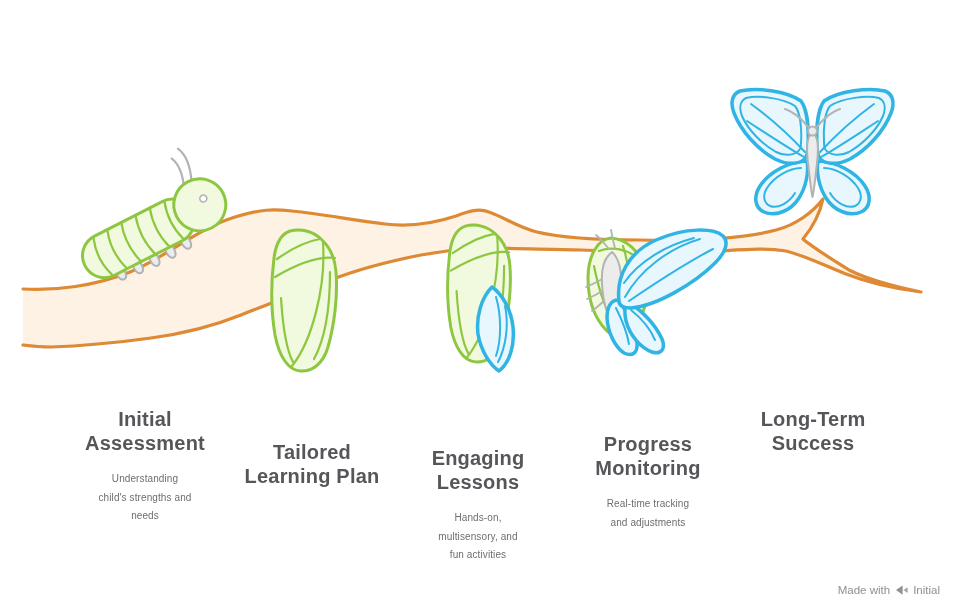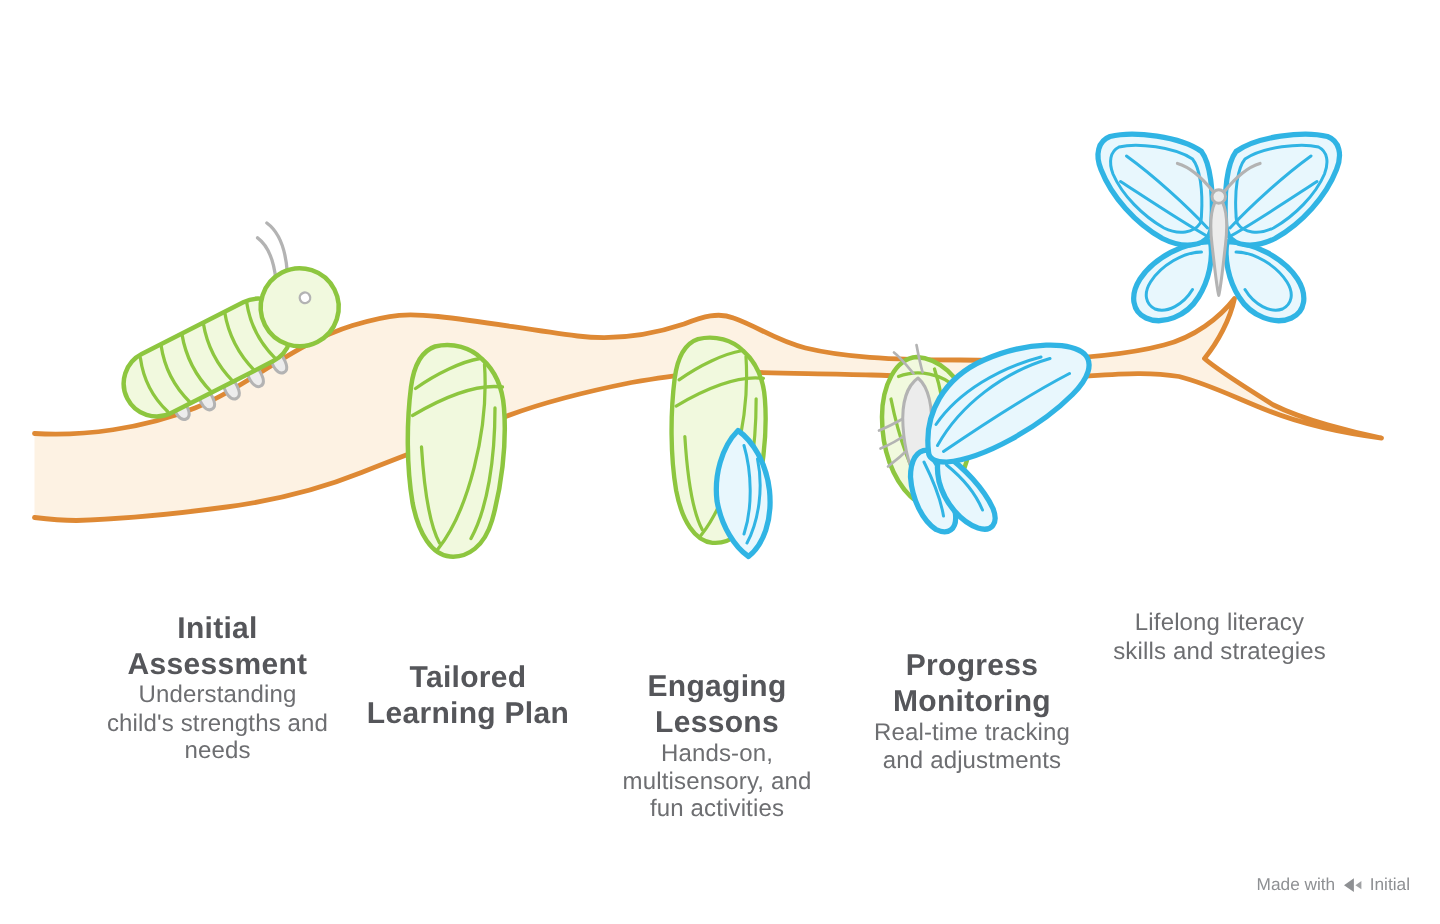--- a/index.html
+++ b/index.html
@@ -24,21 +24,21 @@
   .gry-l{fill:none;stroke:var(--gray_stroke);stroke-width:2.2;stroke-linecap:round;}
   .gry-l.thin{stroke-width:1.8;}
   .eye{fill:#ffffff;stroke:var(--gray_stroke);stroke-width:1.6;}
 
   .stage{position:absolute;width:200px;transform:translateX(-50%);text-align:center;}
   .stage-title{
     font-size:20px;line-height:24px;font-weight:600;letter-spacing:.2px;
     color:var(--title_color);white-space:pre-line;
   }
   .stage-desc{
-    font-size:16px;line-height:18.5px;letter-spacing:.1px;
+    margin-top:15px;font-size:10px;line-height:18.5px;letter-spacing:.1px;
     color:var(--desc_color);white-space:pre-line;
   }
   .watermark{
     position:absolute;right:20px;bottom:20px;
     display:flex;align-items:flex-start;gap:5px;
     font-size:11.5px;color:var(--watermark_color);
   }
   .watermark svg{display:block;}
 </style>
 </head>
@@ -190,22 +190,22 @@
 multisensory, and
 fun activities</div>
   </div>
   <div class="stage" style="left:648px;top:432px">
     <div class="stage-title">Progress
 Monitoring</div>
     <div class="stage-desc">Real-time tracking
 and adjustments</div>
   </div>
   <div class="stage" style="left:813px;top:407px">
-    <div class="stage-desc">Lifelong literacy
-skills and strategies</div>
+    <div class="stage-title">Long-Term
+Success</div>
   </div>
 
   <div class="watermark">
     <span>Made with</span>
     <svg width="13" height="12" viewBox="0 0 13 12">
       <path d="M1,6.1 L7.6,1.5 L7.6,10.7 Z" fill="#8e9093"></path>
       <path d="M8.6,6.1 L12.6,3.3 L12.6,8.9 Z" fill="#8e9093" opacity="0.85"></path>
     </svg>
     <span>Initial</span>
   </div>

